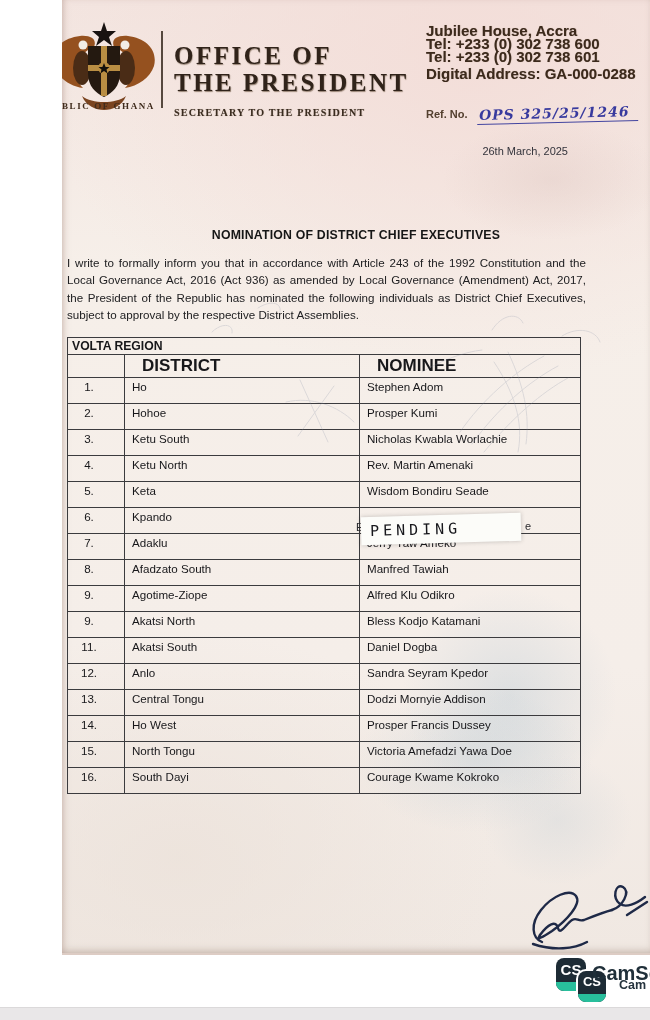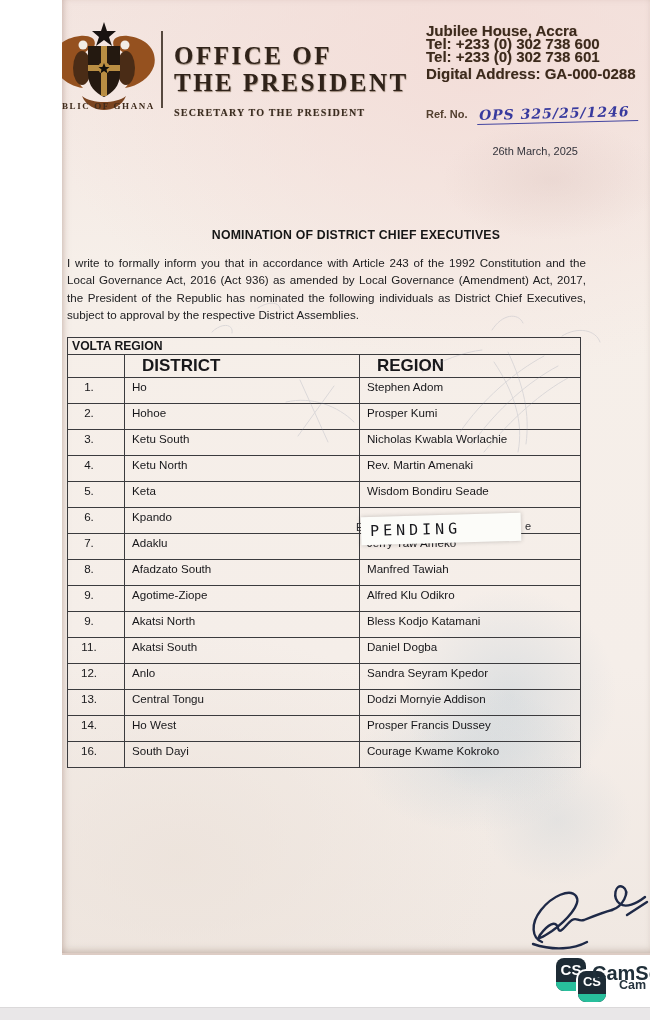--- a/index.html
+++ b/index.html
@@ -32,21 +32,21 @@
     font-family:"Liberation Serif",serif;font-weight:700;font-size:10px;letter-spacing:1.2px;
     color:#3a2c20;text-shadow:.4px .4px .8px rgba(75,52,30,.4);white-space:nowrap;}
   .contact{position:absolute;left:364px;top:24px;font-size:15px;font-weight:700;line-height:13.2px;
     color:#3c2a1c;text-shadow:.3px .3px .7px rgba(80,55,35,.4);white-space:nowrap;}
   .contact .digital{margin-top:3px;}
   .ref-row{position:absolute;left:364px;top:104px;white-space:nowrap;}
   .ref-label{font-size:11px;color:#54402f;font-weight:600;}
   .ref-value{display:inline-block;margin-left:5px;font-family:"DejaVu Serif",serif;font-style:italic;
     font-weight:600;font-size:14px;letter-spacing:1px;color:#383a9e;border-bottom:1.6px solid #4345a0;
     padding:0 8px 1px 2px;transform:rotate(-1.5deg);}
-  .date-line{position:absolute;right:72px;top:145px;font-size:11px;font-weight:500;color:#33333b;}
+  .date-line{position:absolute;right:82px;top:145px;font-size:11px;font-weight:500;color:#33333b;}
 
   
   .doc-title{position:absolute;left:0;top:228px;width:100%;text-align:center;
     font-size:12.3px;font-weight:700;letter-spacing:.2px;color:#161616;}
   .doc-body{position:absolute;left:5px;top:254px;width:519px;font-size:11.6px;line-height:17.45px;
     color:#202022;text-align:justify;}
 
   
   table.doc-table{position:absolute;left:5px;top:337px;width:513px;border-collapse:collapse;
     table-layout:fixed;font-size:11.6px;color:#17171a;}
@@ -144,21 +144,21 @@
           <col style="width:235px">
           <col style="width:221px">
         </colgroup>
       <thead>
         <tr class="region-row">
           <td colspan="3">VOLTA REGION</td>
         </tr>
         <tr class="head-row">
           <th></th>
           <th>DISTRICT</th>
-          <th>REGION</th>
+          <th>NOMINEE</th>
         </tr>
       </thead>
       <tbody>
           <tr>
             <td class="c-no">1.</td>
             <td class="c-district">Ho</td>
             <td class="c-nominee">Stephen Adom</td>
           </tr>
           <tr>
             <td class="c-no">2.</td>
@@ -217,20 +217,25 @@
           </tr>
           <tr>
             <td class="c-no">13.</td>
             <td class="c-district">Central Tongu</td>
             <td class="c-nominee">Dodzi Mornyie Addison</td>
           </tr>
           <tr>
             <td class="c-no">14.</td>
             <td class="c-district">Ho West</td>
             <td class="c-nominee">Prosper Francis Dussey</td>
+          </tr>
+          <tr>
+            <td class="c-no">15.</td>
+            <td class="c-district">North Tongu</td>
+            <td class="c-nominee">Victoria Amefadzi Yawa Doe</td>
           </tr>
           <tr>
             <td class="c-no">16.</td>
             <td class="c-district">South Dayi</td>
             <td class="c-nominee">Courage Kwame Kokroko</td>
           </tr>
         </tbody>
     </table>
 
     <svg class="overlay" width="588" height="955" viewBox="0 0 588 955">

